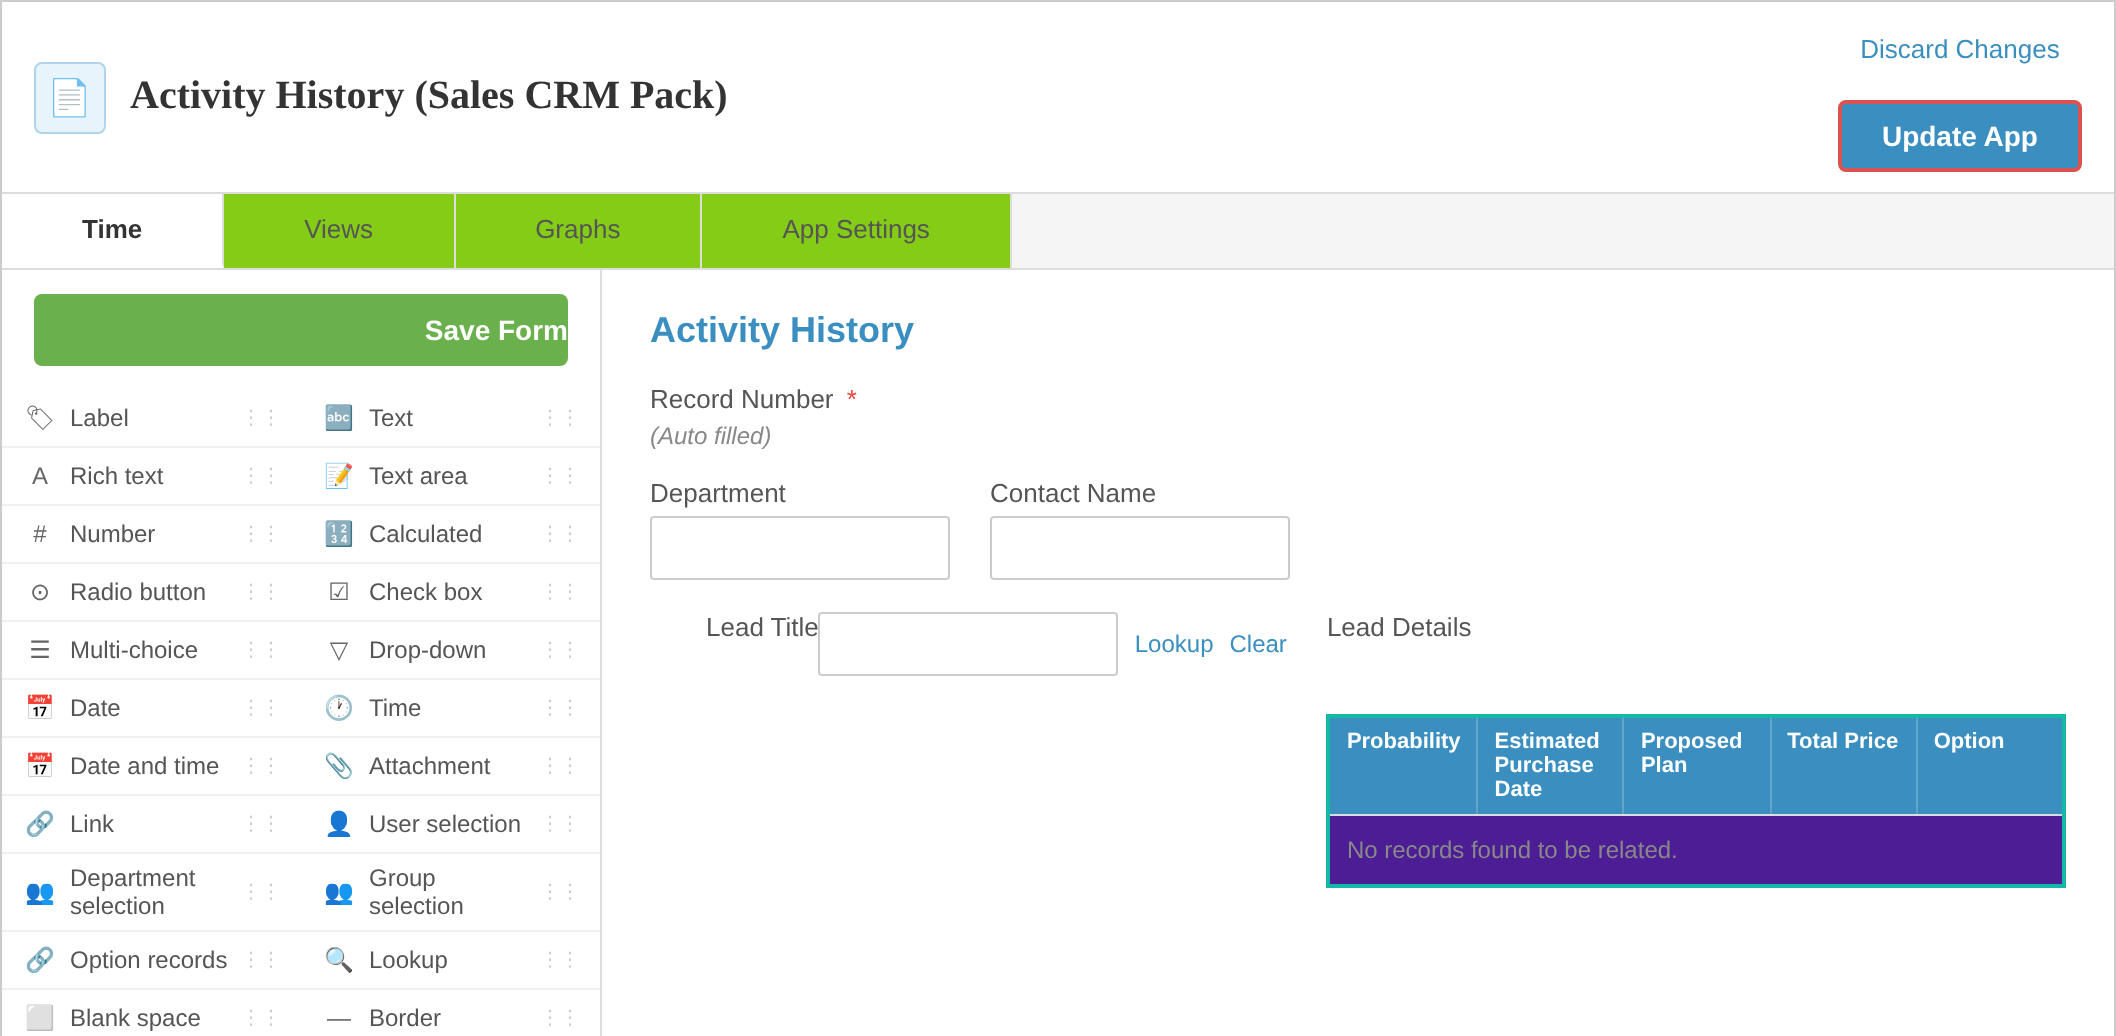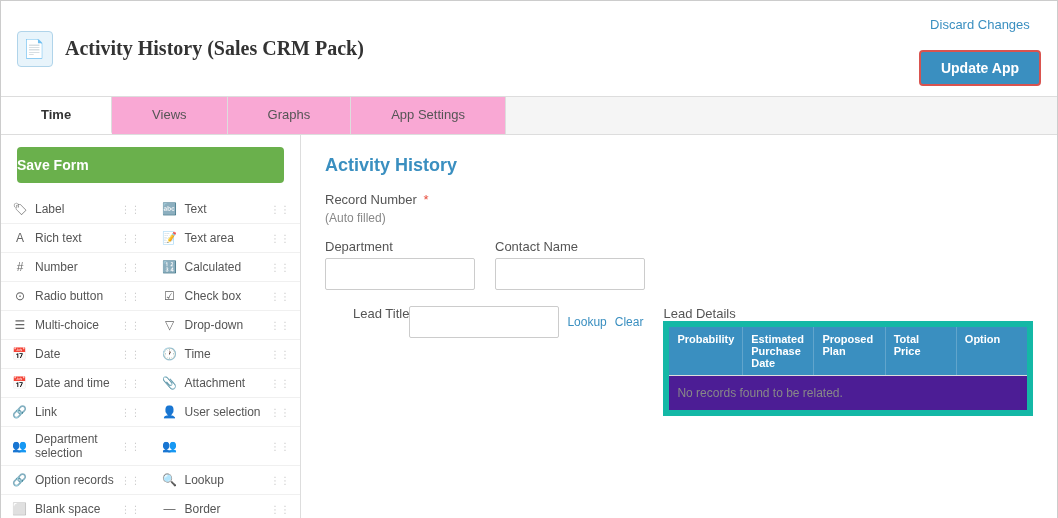--- a/index.html
+++ b/index.html
@@ -77,21 +77,21 @@
       display: flex;
       background: #f5f5f5;
       border-bottom: 1px solid #ddd;
     }
     .tab-item {
       padding: 10px 40px;
       cursor: pointer;
       font-size: 13px;
       color: #555;
       border-right: 1px solid #ddd;
-      background: #f9a8d4;
+      background: #84cc16;
     }
     .tab-item.active {
       background: #fff;
       color: #333;
       font-weight: bold;
       border-bottom: 2px solid #fff;
     }
 
     
     .main-content {
@@ -110,21 +110,21 @@
       margin: 0 16px 12px 16px;
       background: #6ab04c;
       color: #fff;
       border: none;
       border-radius: 4px;
       padding: 10px 0;
       width: calc(100% - 32px);
       font-size: 14px;
       font-weight: bold;
       cursor: pointer;
-      text-align: left;
+      text-align: right;
     }
     .sidebar-items {
       display: grid;
       grid-template-columns: 1fr 1fr;
     }
     .sidebar-item {
       display: flex;
       align-items: center;
       gap: 6px;
       padding: 5px 10px;
@@ -168,20 +168,21 @@
       margin-bottom: 4px;
     }
     .required-star {
       color: #e74c3c;
       margin-left: 3px;
     }
     .auto-filled {
       font-size: 12px;
       color: #888;
       margin-bottom: 14px;
+      font-style: italic;
     }
     .field-row {
       display: flex;
       gap: 20px;
       margin-bottom: 16px;
     }
     .field-group {
       display: flex;
       flex-direction: column;
     }
@@ -226,22 +227,23 @@
     
     .lead-details {
       flex: 1;
     }
     .lead-details-label {
       font-size: 13px;
       color: #555;
       margin-bottom: 4px;
     }
     .lead-table {
-      border: 6px solid #14b8a6;
+      border: 2px solid #14b8a6;
       width: 100%;
+      margin-top: 36px;
     }
     .lead-table-header {
       display: flex;
       background: #3a8fc0;
       color: #fff;
     }
     .lead-table-col {
       padding: 6px 8px;
       font-size: 11px;
       font-weight: bold;
@@ -376,20 +378,21 @@
           <span>User selection</span>
           <span class="drag-handle">⋮⋮</span>
         </div>
         <div class="sidebar-item">
           <span class="sidebar-item-icon">👥</span>
           <span>Department selection</span>
           <span class="drag-handle">⋮⋮</span>
         </div>
         <div class="sidebar-item">
           <span class="sidebar-item-icon">👥</span>
+          <span>Group selection</span>
           <span class="drag-handle">⋮⋮</span>
         </div>
         <div class="sidebar-item">
           <span class="sidebar-item-icon">🔗</span>
           <span>Option records</span>
           <span class="drag-handle">⋮⋮</span>
         </div>
         <div class="sidebar-item">
           <span class="sidebar-item-icon">🔍</span>
           <span>Lookup</span>

